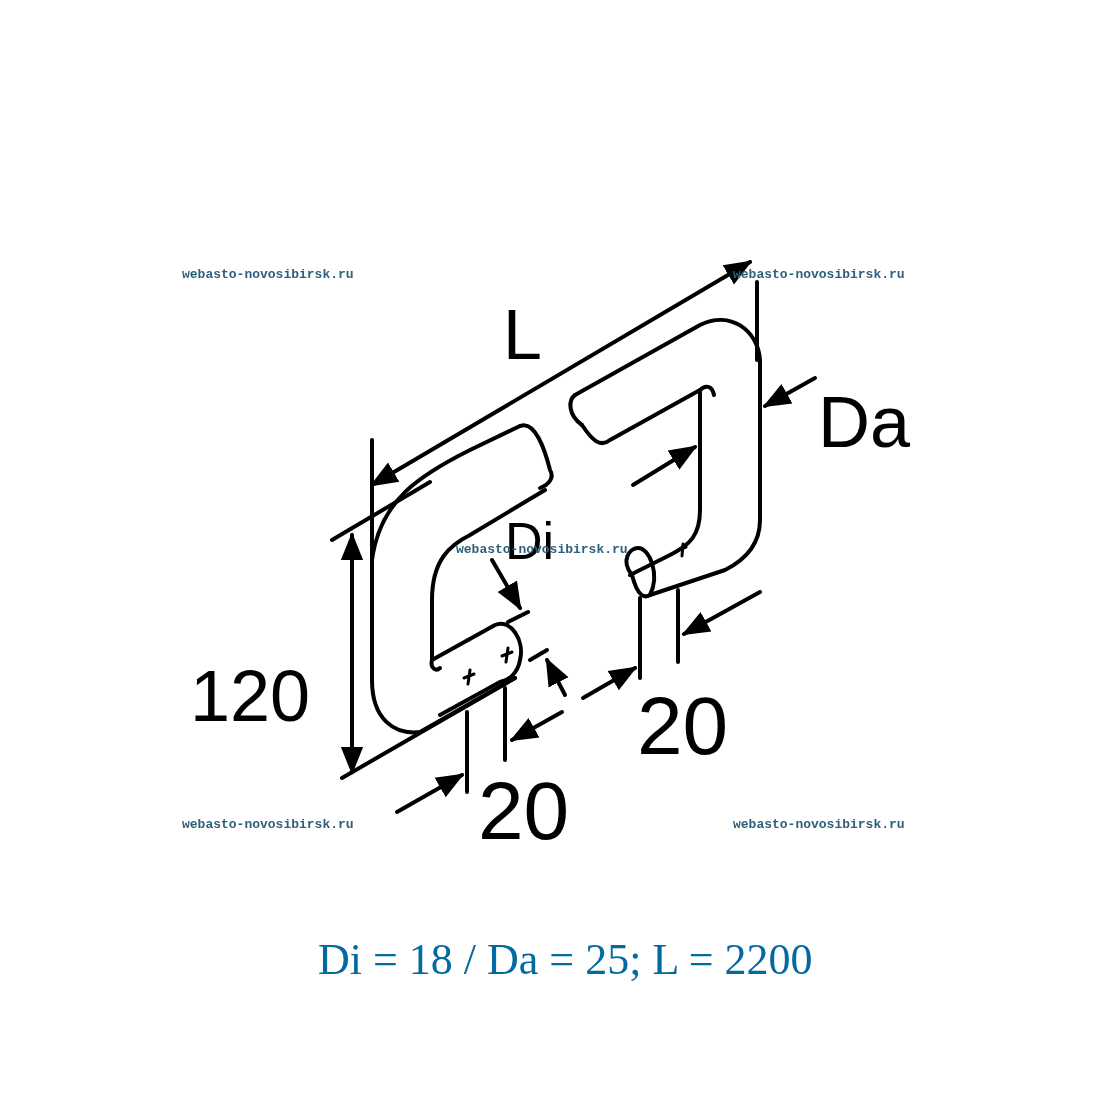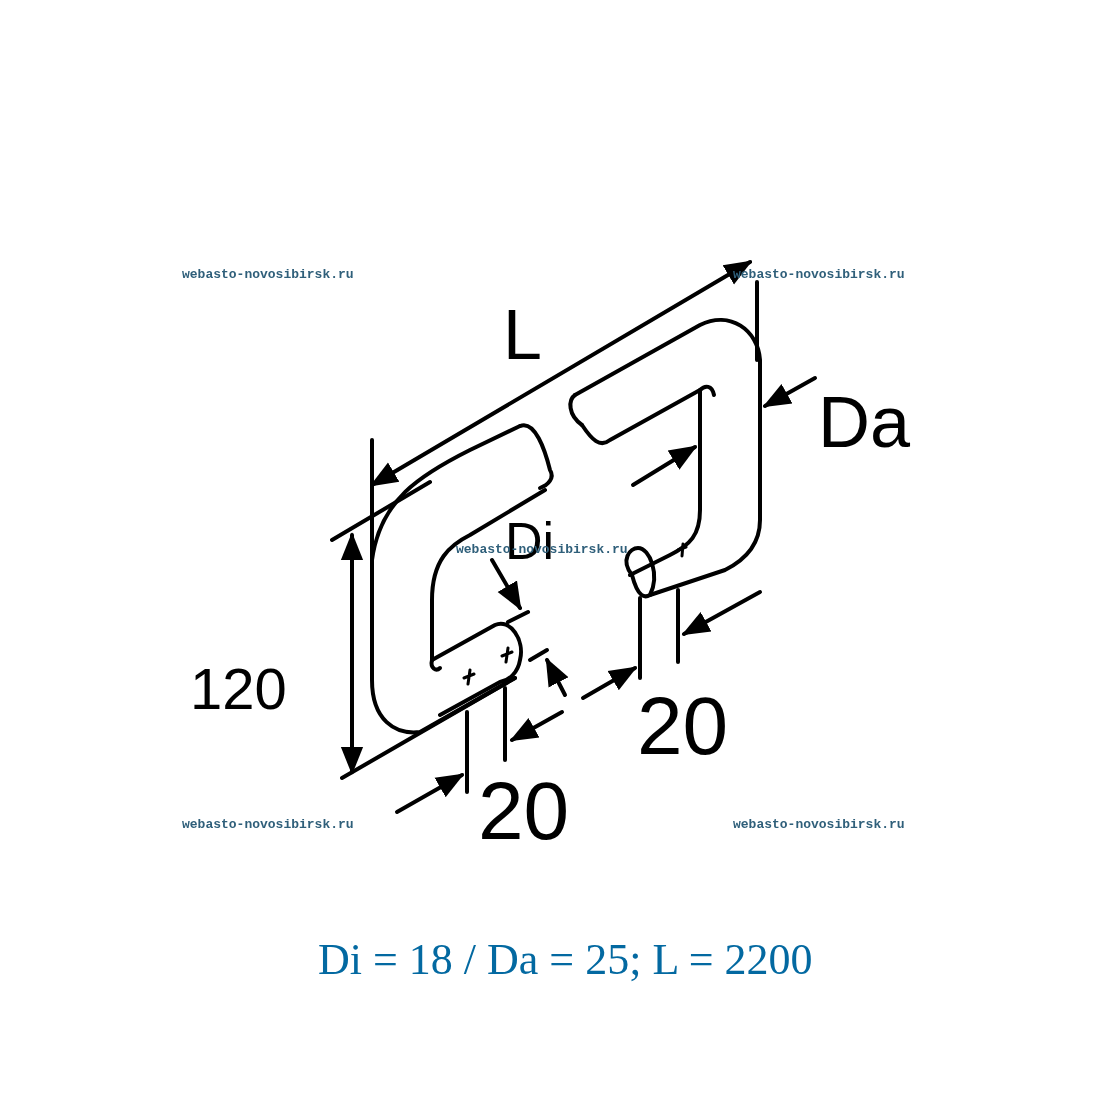--- a/index.html
+++ b/index.html
@@ -59,21 +59,21 @@
       <line x1="565" y1="695" x2="547" y2="660" marker-end="url(#ah)"></line>
       <line x1="633" y1="485" x2="695" y2="447" marker-end="url(#ah)"></line>
 
       <line x1="815" y1="378" x2="765" y2="406" marker-end="url(#ah)"></line>
     </g>
   </svg>
 
   <div class="dimlabel" style="left:503px;top:300px;font-size:70px;">L</div>
   <div class="dimlabel" style="left:818px;top:355px;font-size:72px;margin-top:31px;">Da</div>
   <div class="dimlabel" style="left:505px;top:515px;font-size:52px;">Di</div>
-  <div class="dimlabel" style="left:190px;top:660px;font-size:58px;">120</div>
+  <div class="dimlabel" style="left:190px;top:660px;font-size:72px;">120</div>
   <div class="dimlabel" style="left:478px;top:770px;font-size:82px;">20</div>
   <div class="dimlabel" style="left:637px;top:685px;font-size:82px;">20</div>
 
   <div class="wm" style="left:182px;top:267px;">webasto-novosibirsk.ru</div>
   <div class="wm" style="left:733px;top:267px;">webasto-novosibirsk.ru</div>
   <div class="wm" style="left:456px;top:542px;">webasto-novosibirsk.ru</div>
   <div class="wm" style="left:182px;top:817px;">webasto-novosibirsk.ru</div>
   <div class="wm" style="left:733px;top:817px;">webasto-novosibirsk.ru</div>
 
   <div class="formula">Di = 18 / Da = 25; L = 2200</div>

